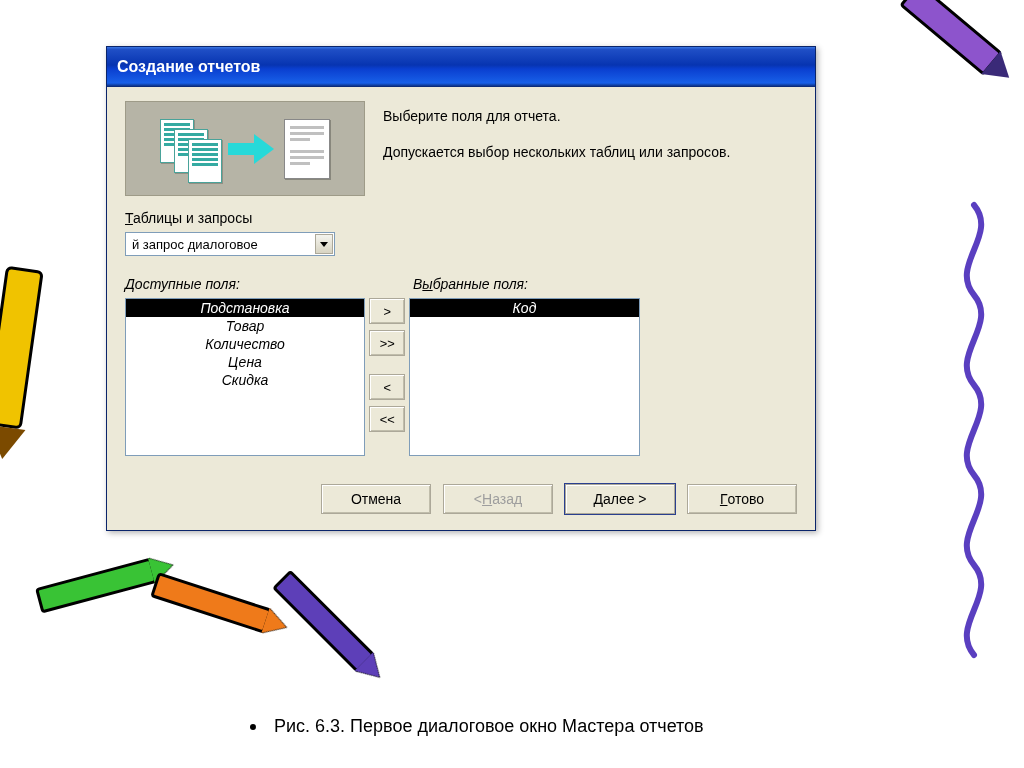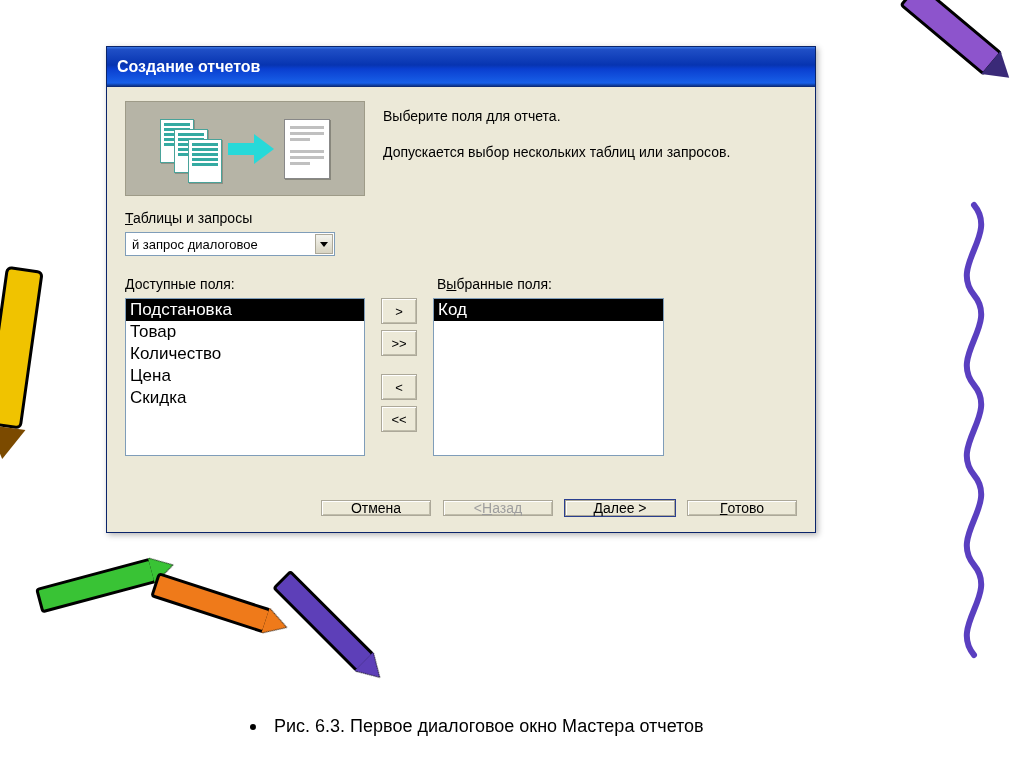--- a/index.html
+++ b/index.html
@@ -108,33 +108,35 @@
     border: 1px solid #aca899;
     display: flex;
     align-items: center;
     justify-content: center;
     margin-right:1px;
   }
   .combo-btn::after{content:"";width:0;height:0;border-left:4px solid transparent;border-right:4px solid transparent;border-top:5px solid #000;}
   .fields-row {
     display: flex;
     align-items: flex-start;
-    gap: 16px;
+    gap: 4px;
+    font-style: italic;
   }
   .field-col {
     display: flex;
     flex-direction: column;
   }
   .listbox {
     width: 240px;
     height: 158px;
     background: #fff;
     border: 1px solid #7f9db9;
     overflow: hidden;
-    font-size: 17px;
+    font-size: 14px;
+    text-align: center;
   }
   .listbox .li-item{
     padding: 1px 4px;
     cursor: default;
   }
   .listbox .li-item.selected{
     background:#000;
     color:#fff;
   }
   .move-buttons{
@@ -154,28 +156,27 @@
   }
   .move-buttons .spacer{height:6px;}
   .footer-row{
     display:flex;
     justify-content:flex-end;
     gap:12px;
     margin-top:28px;
   }
   .btn{
     min-width:110px;
-    height:16px;
+    height:30px;
     background:#ece9d8;
     border:1px solid #aca899;
     box-shadow: inset 1px 1px 0 #fff, inset -1px -1px 0 #c0bdab;
     font-size:14px;
     display:flex;align-items:center;justify-content:center;
     cursor:pointer;
-    margin-top:16px;
   }
   .btn.disabled{color:#9e9e9e;cursor:default;}
   .btn.default{box-shadow: 0 0 0 1px #2a3f8f, inset 1px 1px 0 #fff;}
   .btn .ul{text-decoration:underline;}
   .caption{
     position:absolute;
     left:250px;
     top:716px;
     font-family: "Comic Sans MS", cursive, sans-serif;
     font-size:18px;

